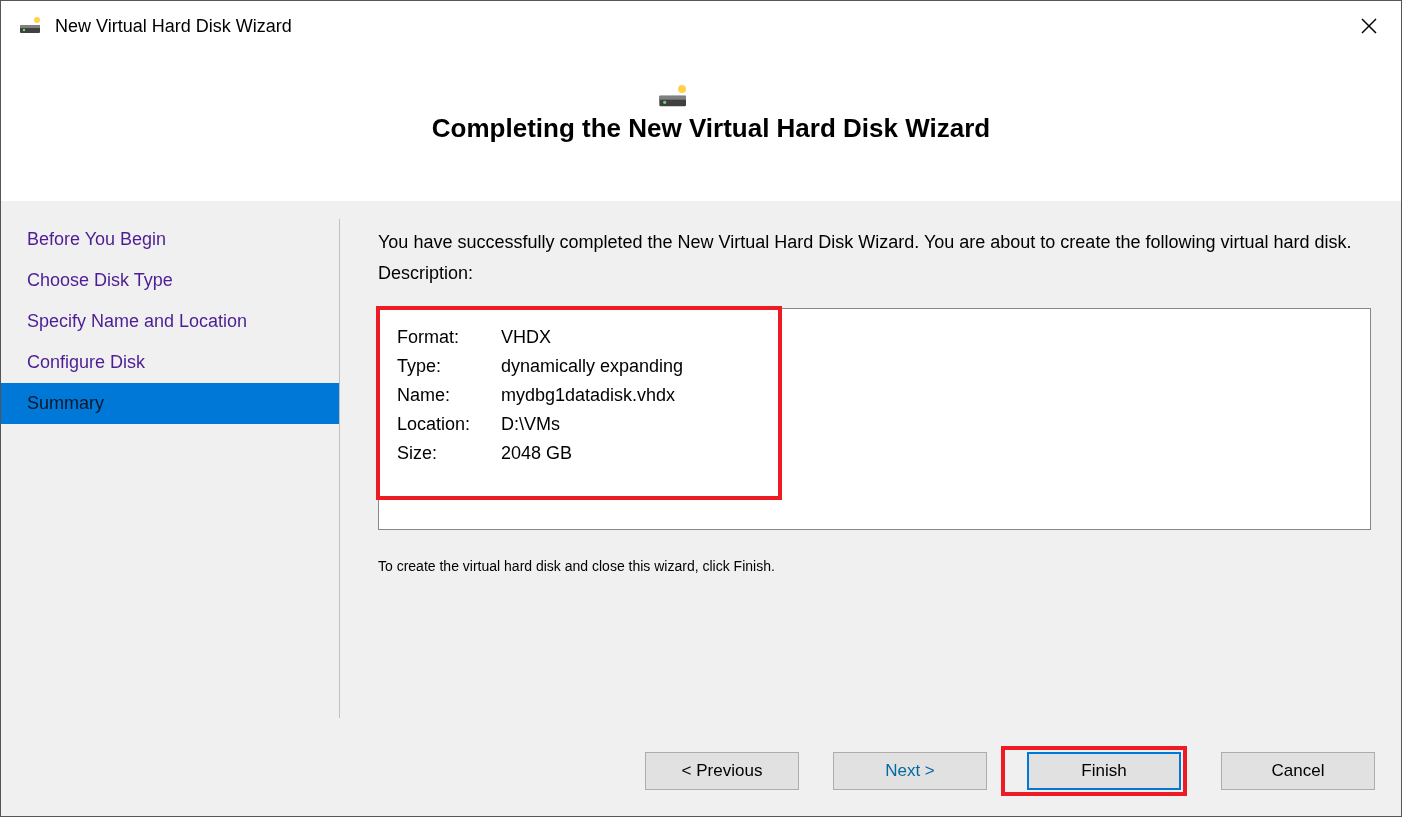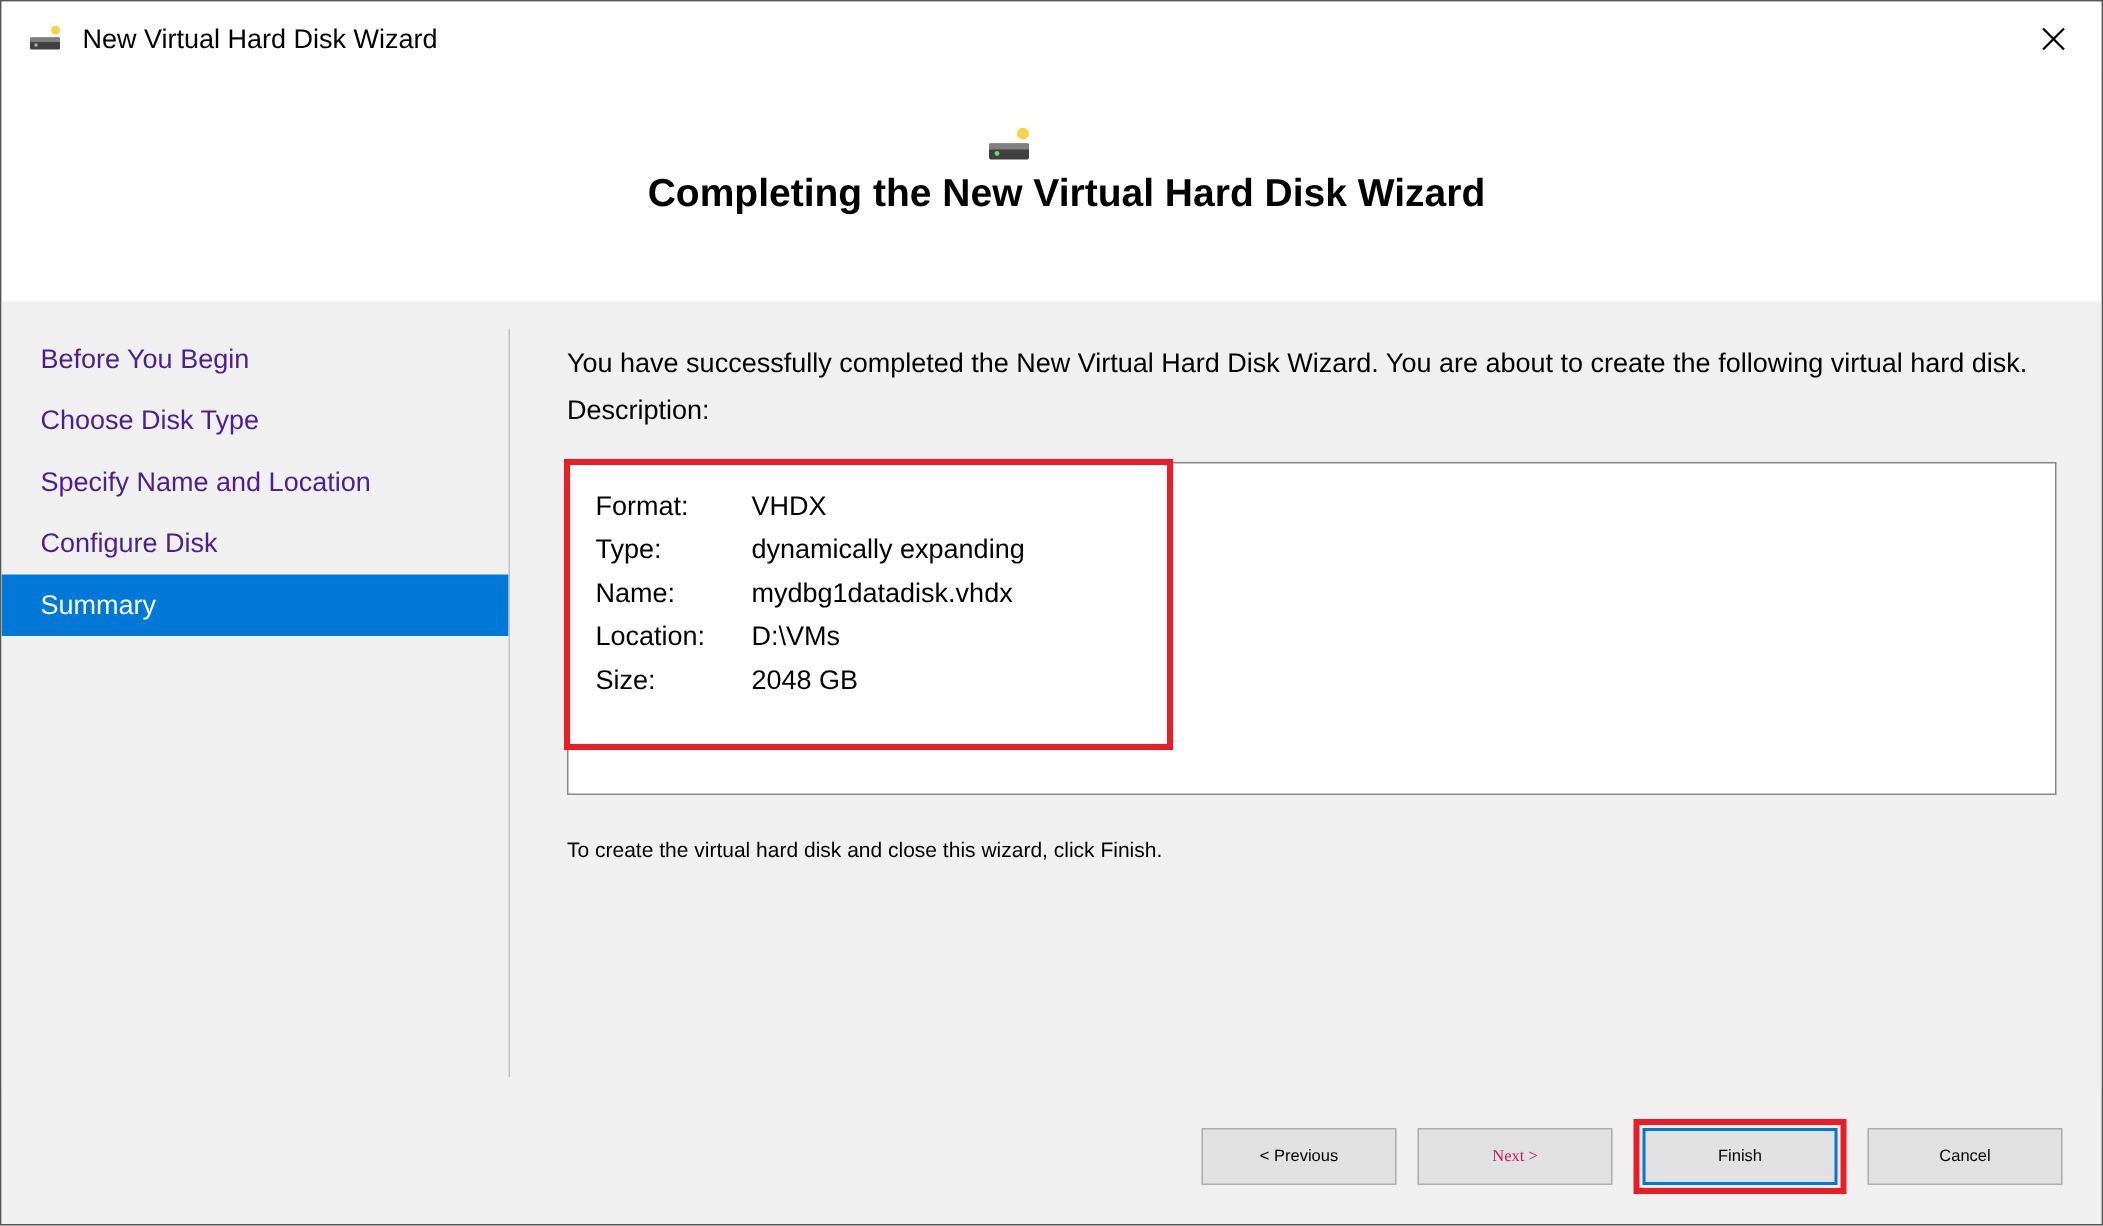--- a/index.html
+++ b/index.html
@@ -77,21 +77,21 @@
       background: #f0f0f0;
     }
     .sidebar-item {
       padding: 10px 26px;
       font-size: 18px;
       color: #4c1d95;
       cursor: pointer;
     }
     .sidebar-item.selected {
       background: #0078d7;
-      color: #ffffff;
+      color: #0f172a;
     }
     .divider {
       width: 1px;
       background: #c0c0c0;
       margin-top: 18px;
       margin-bottom: 8px;
     }
     .content {
       flex: 1;
       padding: 28px 30px 10px 38px;
@@ -141,33 +141,33 @@
     .footer {
       height: 90px;
       display: flex;
       align-items: center;
       justify-content: flex-end;
       padding-right: 26px;
       gap: 14px;
       background: #f0f0f0;
     }
     .footer button {
-      width: 130px;
+      width: 154px;
       height: 38px;
       font-family: inherit;
-      font-size: 11px;
+      font-size: 17px;
       background: #e1e1e1;
       border: 1px solid #adadad;
       cursor: pointer;
       color: #000;
+      margin-left: 20px;
     }
     .footer button:disabled {
-      color: #be185d;
+      color: #0369a1;
       cursor: default;
-      font-family: Liberation Serif, serif;
     }
     .footer button.primary {
       border: 2px solid #0078d7;
     }
     .finish-highlight {
       border: 4px solid #ed1c24;
       padding: 2px;
       display: inline-block;
     }
     .disk-icon-svg {

